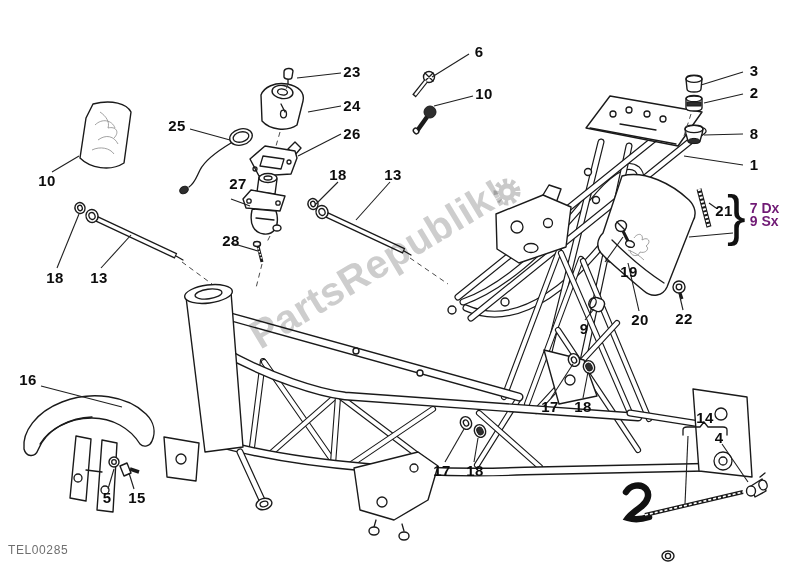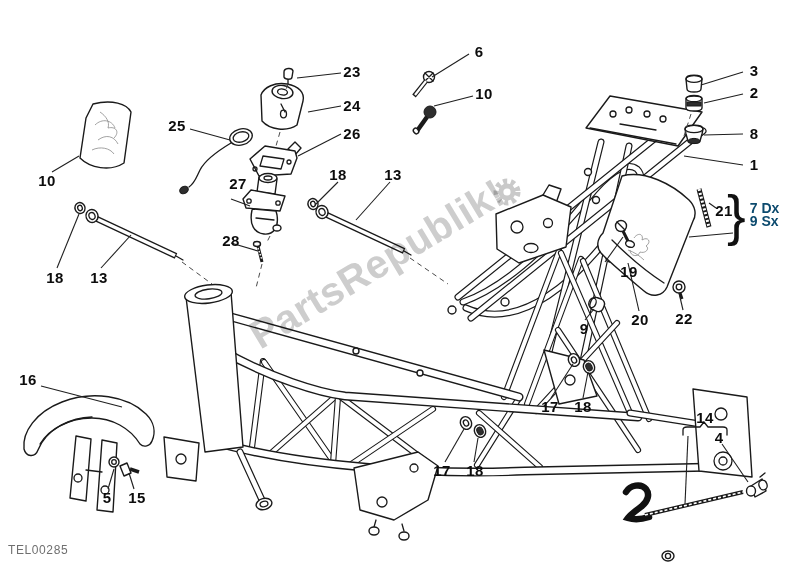--- a/index.html
+++ b/index.html
@@ -20,21 +20,21 @@
   .ld{stroke:#1f1f1f;stroke-width:1.1;fill:none}
   .dsh{stroke:#4a4a4a;stroke-width:1;fill:none;stroke-dasharray:5 4}
   .callout{position:absolute;transform:translate(-50%,-50%);
            font-weight:700;font-size:15px;color:#0c0c0c;letter-spacing:.3px;}
   .watermark{position:absolute;left:253px;top:318px;font-weight:700;font-size:40px;
              color:#cdcdcd;letter-spacing:.5px;line-height:40px;white-space:nowrap;
              transform:rotate(-31deg);transform-origin:0 50%;mix-blend-mode:multiply;}
   .gear{position:absolute;left:490px;top:175px;mix-blend-mode:multiply;}
   .brace-anno{position:absolute;left:727px;top:190px;display:flex;align-items:center;}
   .brace-glyph{font-size:56px;line-height:50px;font-weight:400;color:#111;}
-  .brace-lines{margin-left:4px;font-weight:700;font-size:14px;line-height:13.5px;color:#0c4a6e;white-space:nowrap;}
+  .brace-lines{margin-left:4px;font-weight:700;font-size:14px;line-height:13.5px;color:#701a75;white-space:nowrap;}
   .doc-code{position:absolute;left:8px;top:543px;font-size:12px;color:#6f6f6f;letter-spacing:.6px;}
 </style>
 </head>
 <body>
 
 <div class="stage">
 
 <svg width="800" height="564" viewBox="0 0 800 564">
   <defs>
     <path id="t1" d="M 231,317 L 519,397"></path>

